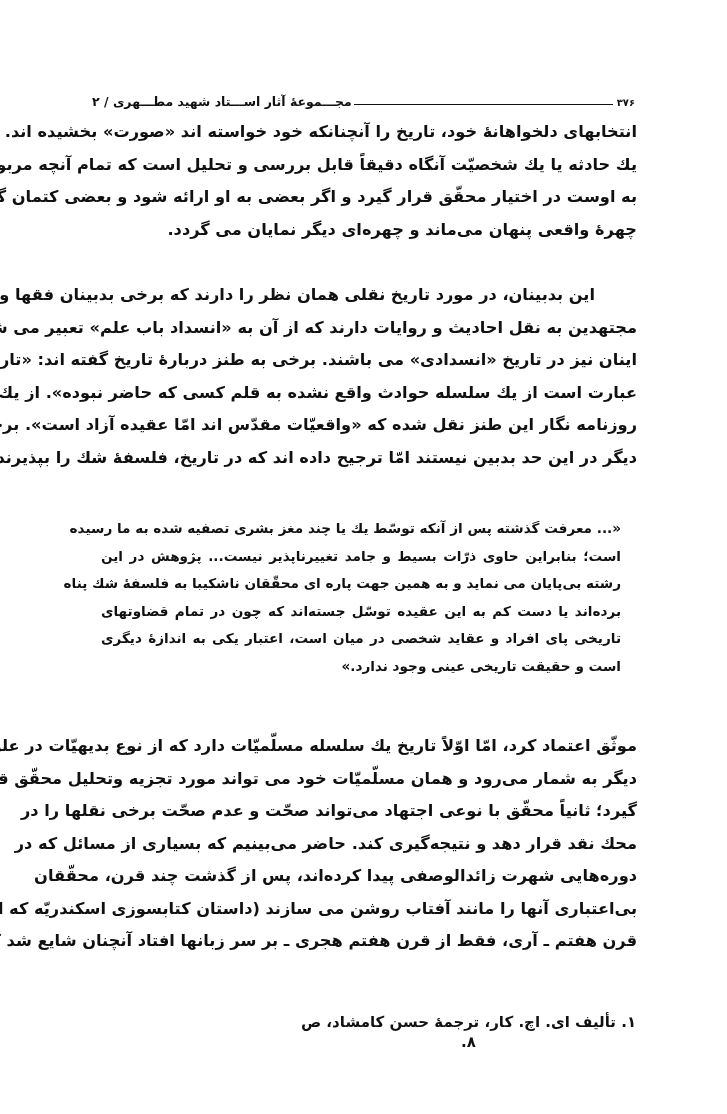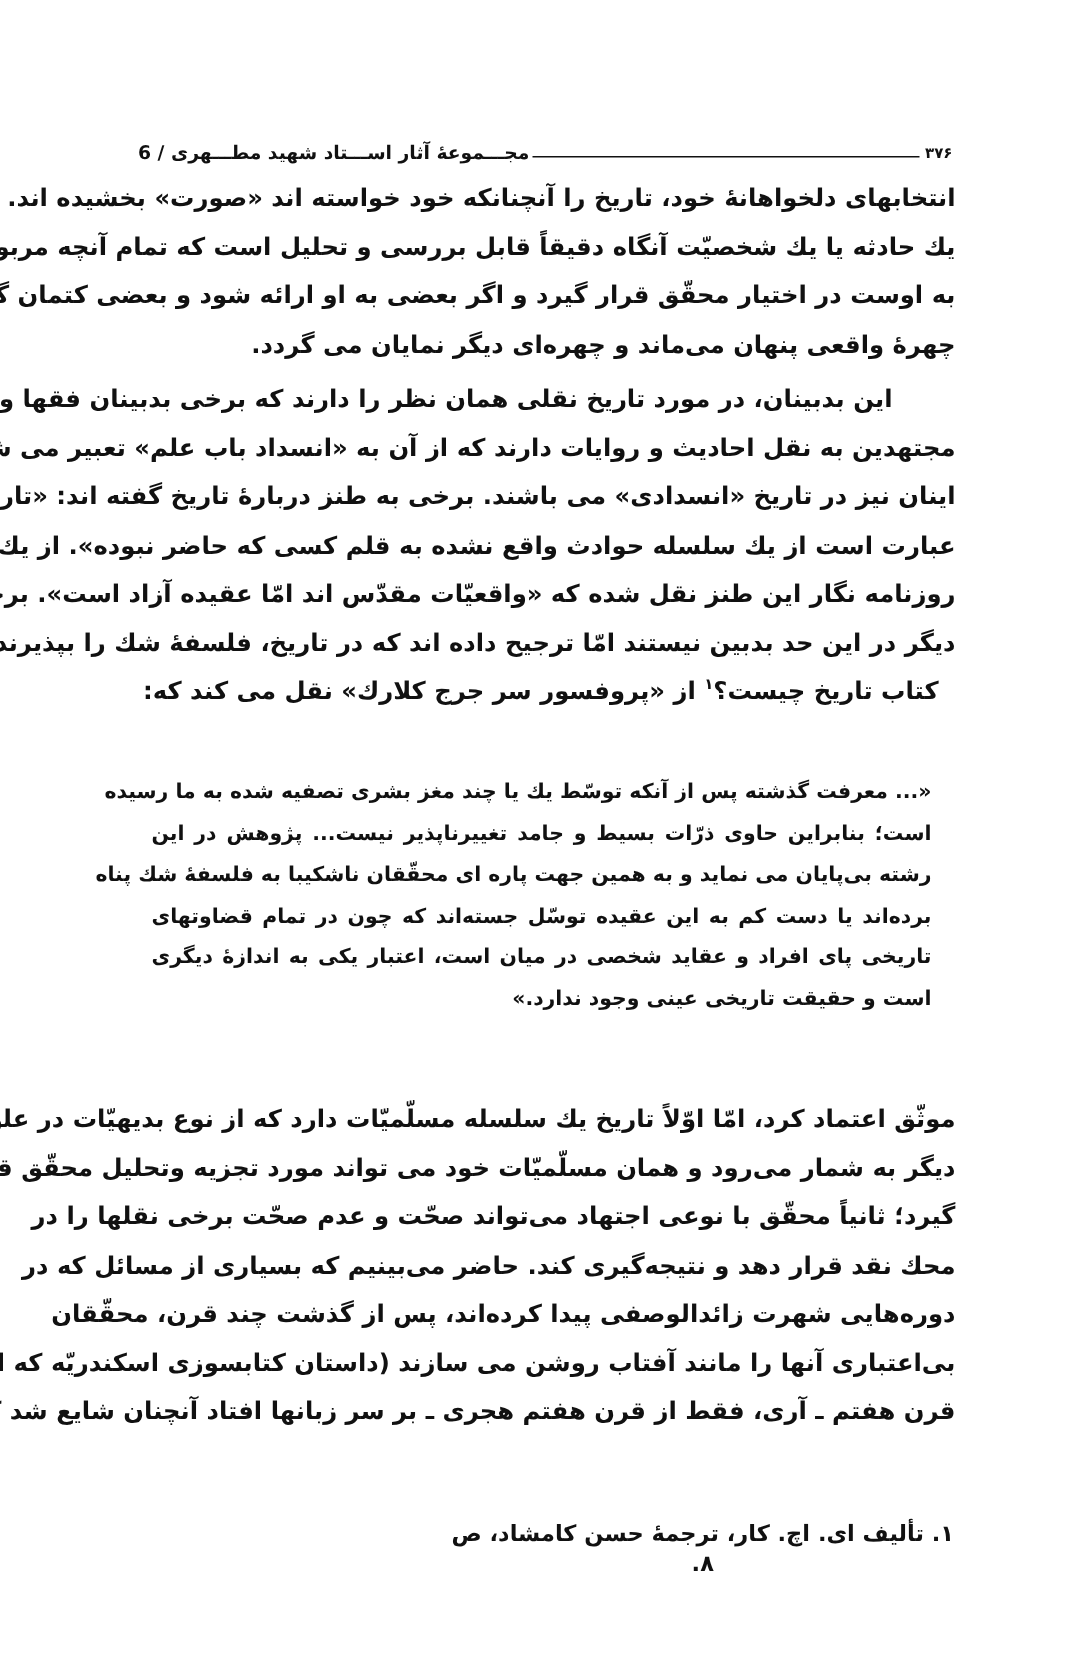--- a/index.html
+++ b/index.html
@@ -17,21 +17,21 @@
   .running-head .pageno { font-size: 10px; margin-left: 2px; }
   .running-head .rule { flex: 1; border-bottom: 1.2px solid #111; margin: 0 2px 3px 2px; height: 0; }
   .running-head .title { white-space: nowrap; font-size: 12.5px; }
 
   .body-block { position: absolute; left: 84px; width: 553px; direction: rtl; }
   .line {
     display: block; white-space: nowrap; text-align: justify; text-align-last: justify;
     font-weight: bold; font-size: 16.2px; height: 32.5px; line-height: 32.5px;
   }
   .line.last { text-align-last: right; }
-  .line.indent { padding-right: 42px; }
+  .line.indent { padding-right: 42px; margin-top: 29px; }
   .line.center { text-align: center; text-align-last: center; }
   .line sup { font-size: 10px; line-height: 0; }
 
   .quote-block { position: absolute; left: 101px; width: 520px; direction: rtl; top: 515px; }
   .qline {
     display: block; white-space: nowrap; text-align: justify; text-align-last: justify;
     font-size: 13.6px; font-weight: bold; height: 27.5px; line-height: 27.5px;
   }
   .qline.last { text-align-last: right; }
 
@@ -41,38 +41,37 @@
   }
 </style>
 </head>
 <body>
 
 <div class="page">
 
   <div class="running-head">
     <span class="pageno">۳۷۶</span>
     <span class="rule"></span>
-    <span class="title">مجـــموعهٔ آثار اســـتاد شهید مطـــهری / 6</span>
+    <span class="title">مجـــموعهٔ آثار اســـتاد شهید مطـــهری / ۲</span>
   </div>
 
   <div class="body-block" style="top:116px;">
     <span class="line">انتخابهای دلخواهانهٔ خود، تاریخ را آنچنانکه خود خواسته اند «صورت» بخشیده اند.</span>
     <span class="line">یك حادثه یا یك شخصیّت آنگاه دقیقاً قابل بررسی و تحلیل است که تمام آنچه مربوط</span>
     <span class="line">به اوست در اختیار محقّق قرار گیرد و اگر بعضی به او ارائه شود و بعضی کتمان گردد،</span>
     <span class="line last">چهرهٔ واقعی پنهان می‌ماند و چهره‌ای دیگر نمایان می گردد.</span>
   </div>
 
   <div class="body-block" style="top:250px;">
     <span class="line indent">این بدبینان، در مورد تاریخ نقلی همان نظر را دارند که برخی بدبینان فقها و</span>
     <span class="line">مجتهدین به نقل احادیث و روایات دارند که از آن به «انسداد باب علم» تعبیر می شود.</span>
     <span class="line">اینان نیز در تاریخ «انسدادی» می باشند. برخی به طنز دربارهٔ تاریخ گفته اند: «تاریخ</span>
     <span class="line">عبارت است از یك سلسله حوادث واقع نشده به قلم کسی که حاضر نبوده». از یك</span>
     <span class="line">روزنامه نگار این طنز نقل شده که «واقعیّات مقدّس اند امّا عقیده آزاد است». برخی</span>
     <span class="line">دیگر در این حد بدبین نیستند امّا ترجیح داده اند که در تاریخ، فلسفهٔ شك را بپذیرند.</span>
-    <span class="line center"><span>کتاب تاریخ چیست؟</span><sup>۱</sup><span> از «پروفسور سر جرج کلارك» نقل می کند که:</span></span>
   </div>
 
   <div class="quote-block">
     <span class="qline">«... معرفت گذشته پس از آنکه توسّط یك یا چند مغز بشری تصفیه شده به ما رسیده</span>
     <span class="qline">است؛ بنابراین حاوی ذرّات بسیط و جامد تغییرناپذیر نیست... پژوهش در این</span>
     <span class="qline">رشته بی‌پایان می نماید و به همین جهت پاره ای محقّقان ناشکیبا به فلسفهٔ شك پناه</span>
     <span class="qline">برده‌اند یا دست کم به این عقیده توسّل جسته‌اند که چون در تمام قضاوتهای</span>
     <span class="qline">تاریخی پای افراد و عقاید شخصی در میان است، اعتبار یکی به اندازهٔ دیگری</span>
     <span class="qline last">است و حقیقت تاریخی عینی وجود ندارد.»</span>
   </div>

